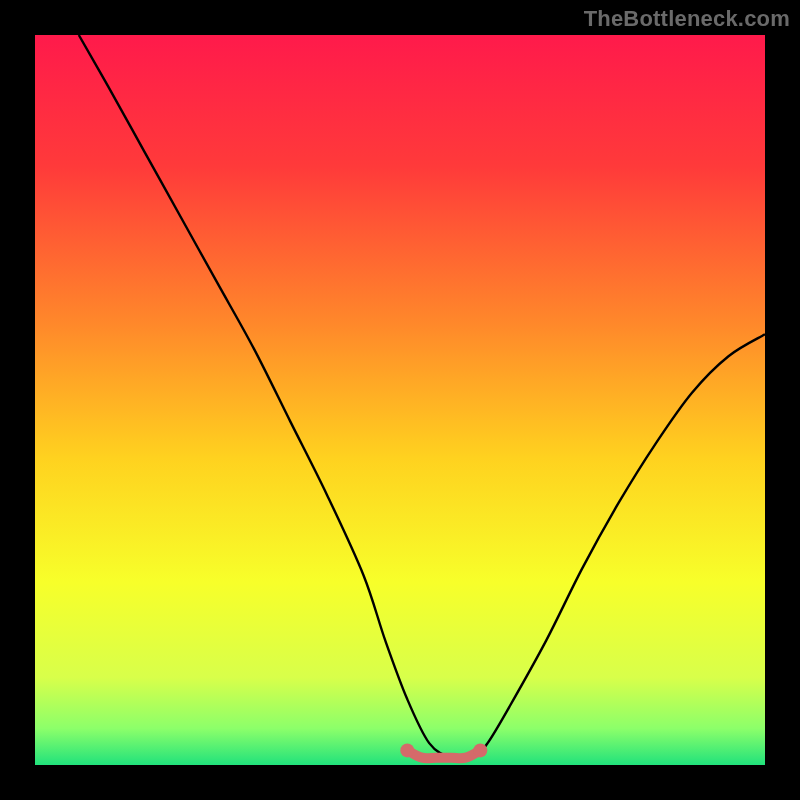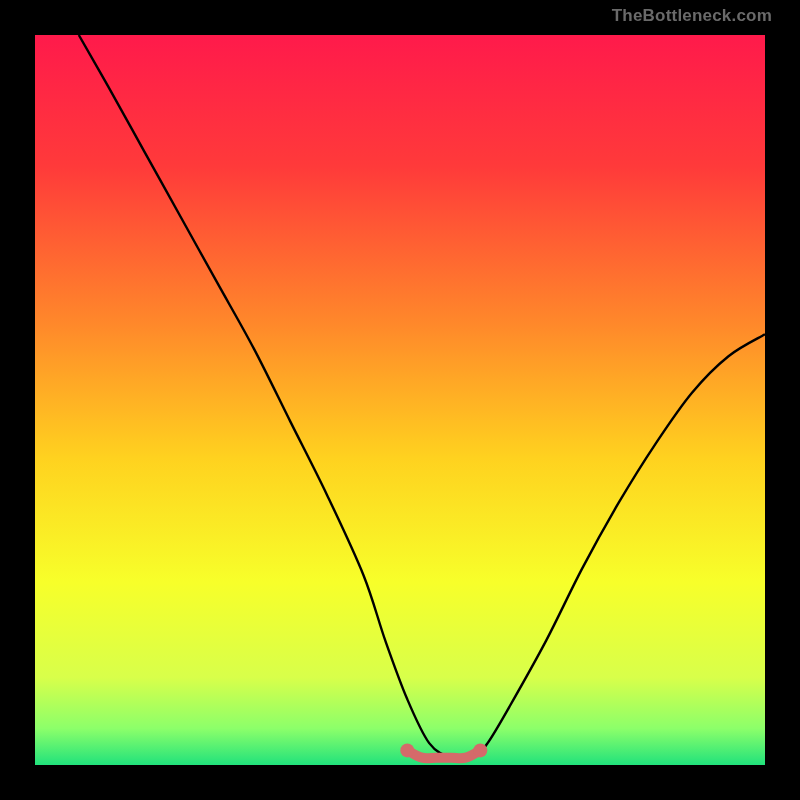--- a/index.html
+++ b/index.html
@@ -1,23 +1,23 @@
 <!DOCTYPE html>
 <html><head>
 <meta charset="utf-8">
 <style>
   * { margin: 0; padding: 0; box-sizing: border-box; }
   html, body { width: 800px; height: 800px; overflow: hidden; background: #000; }
   .stage { position: relative; width: 800px; height: 800px; }
   .watermark {
     position: absolute;
     top: 6px;
-    right: 28px;
+    right: 10px;
     font-family: Arial, Helvetica, sans-serif;
-    font-size: 17px;
+    font-size: 22px;
     font-weight: 600;
     color: #6a6a6a;
     letter-spacing: 0.2px;
     margin-left: 20px;
   }
   svg { display: block; }
 </style>
 </head>
 <body>
 

